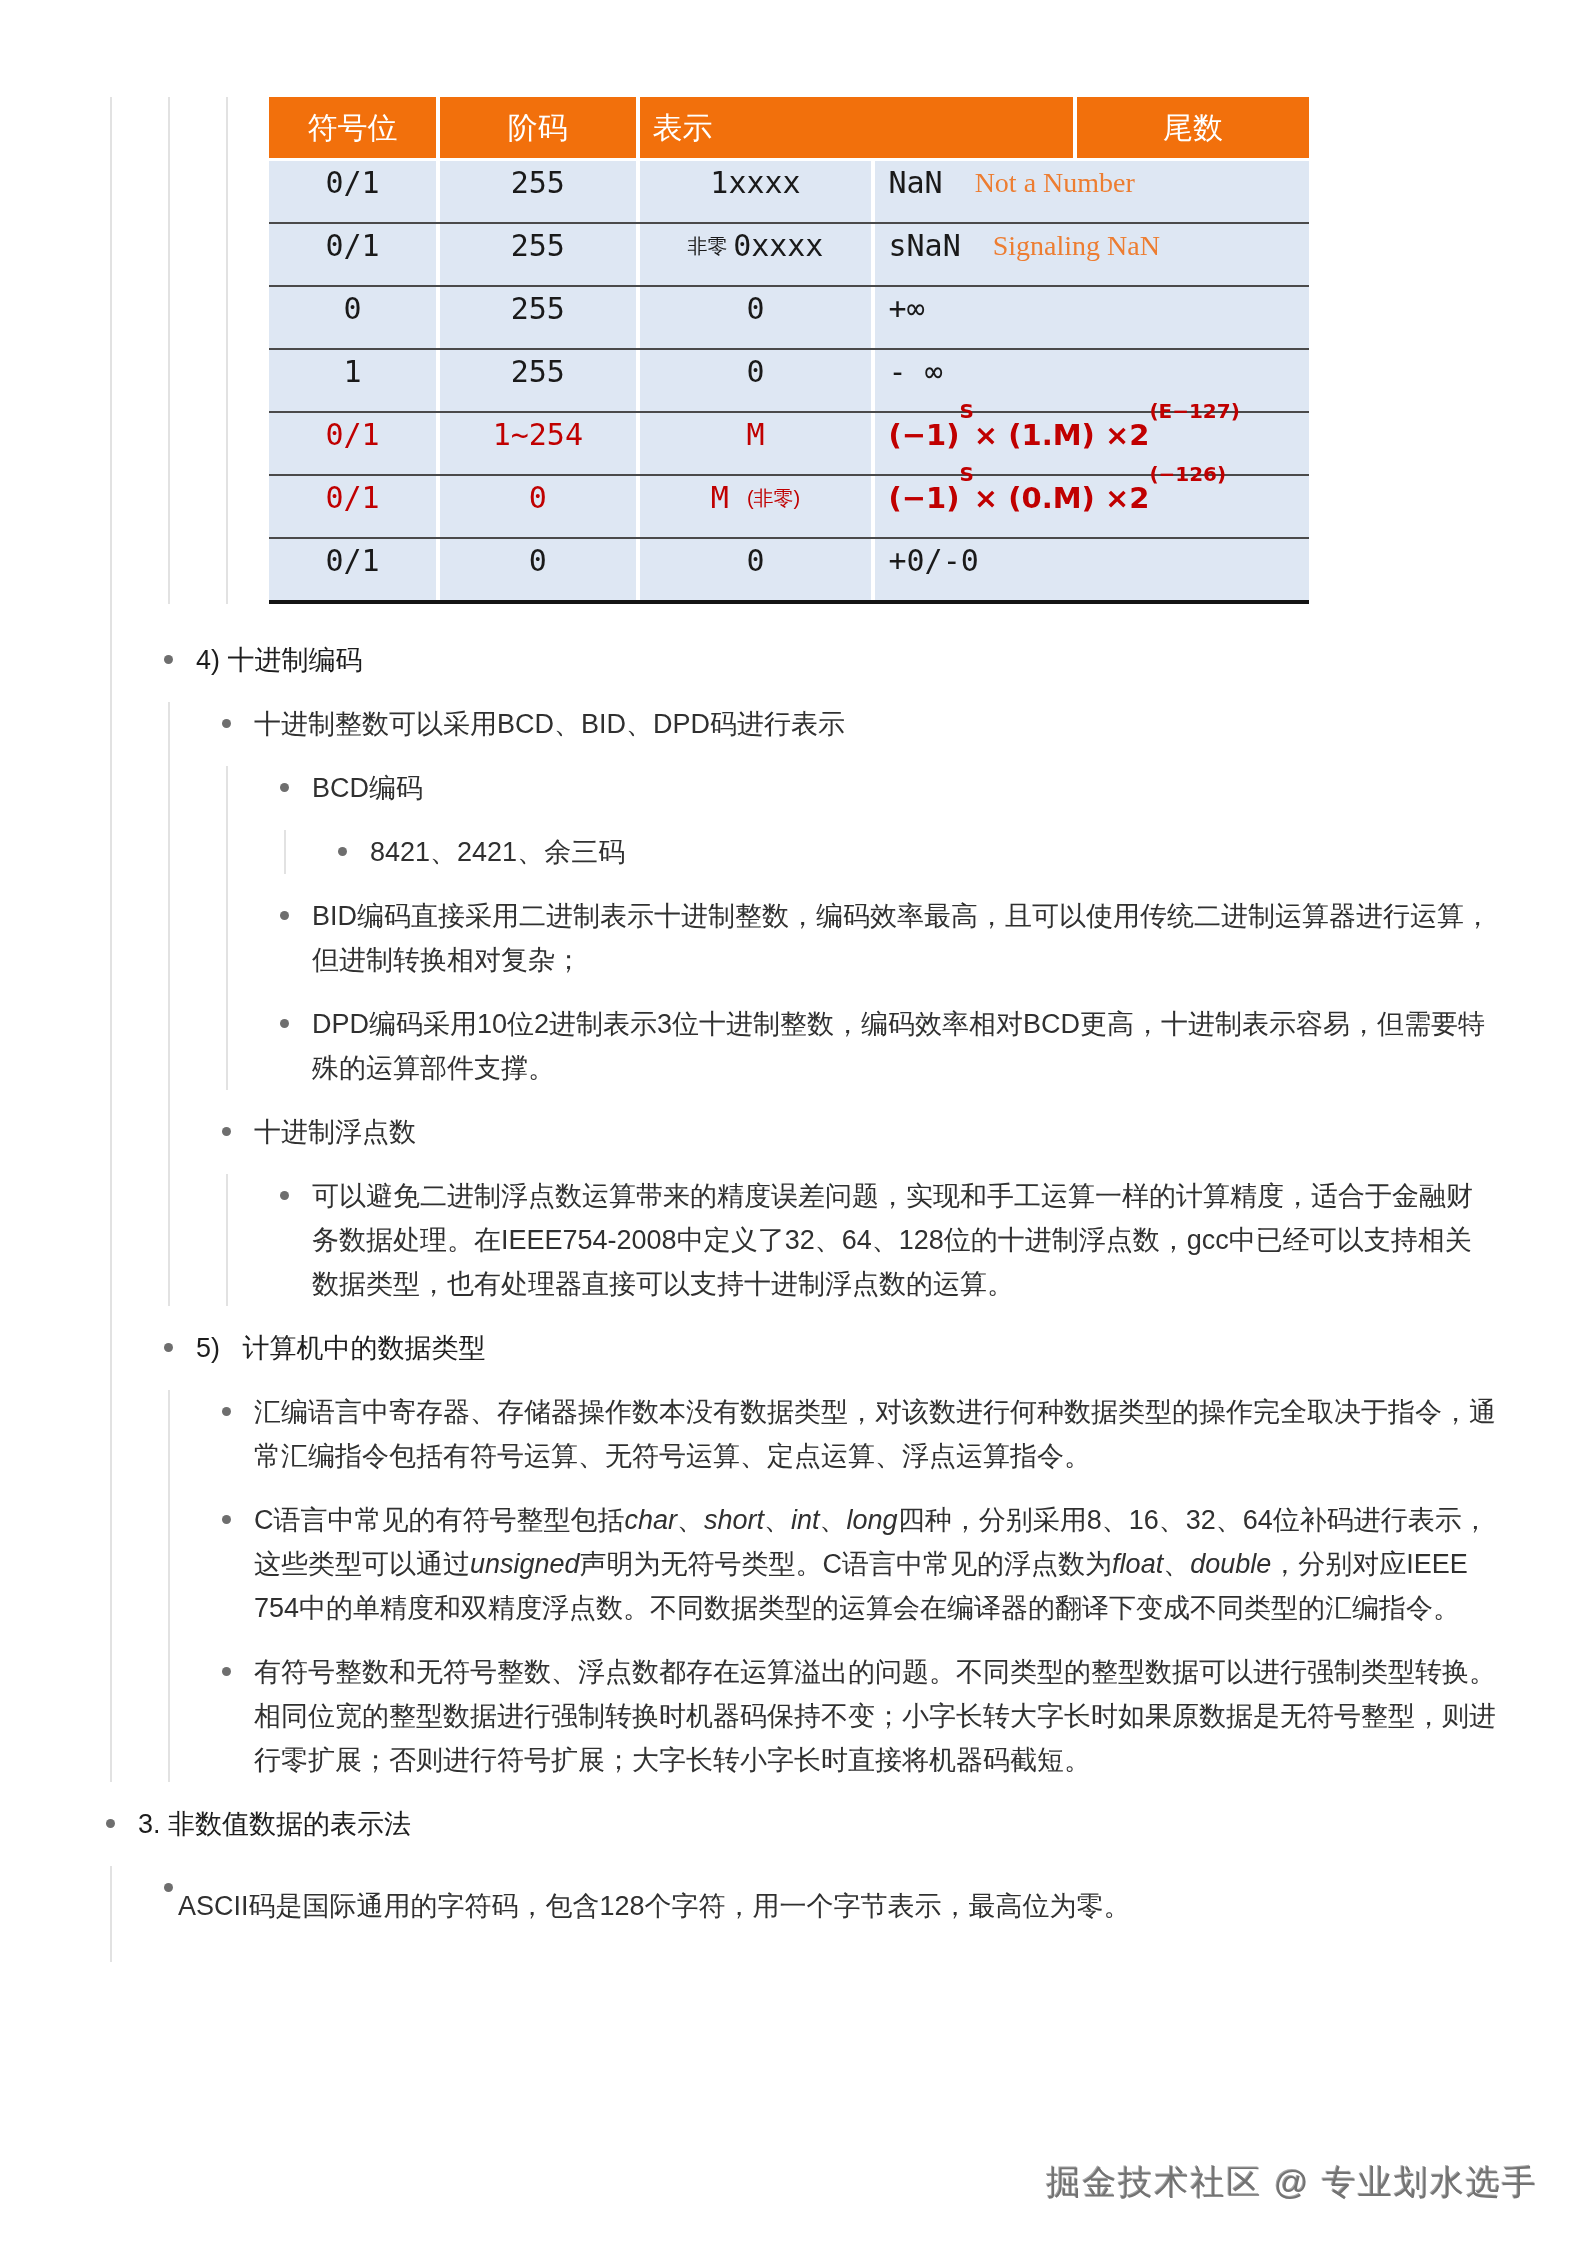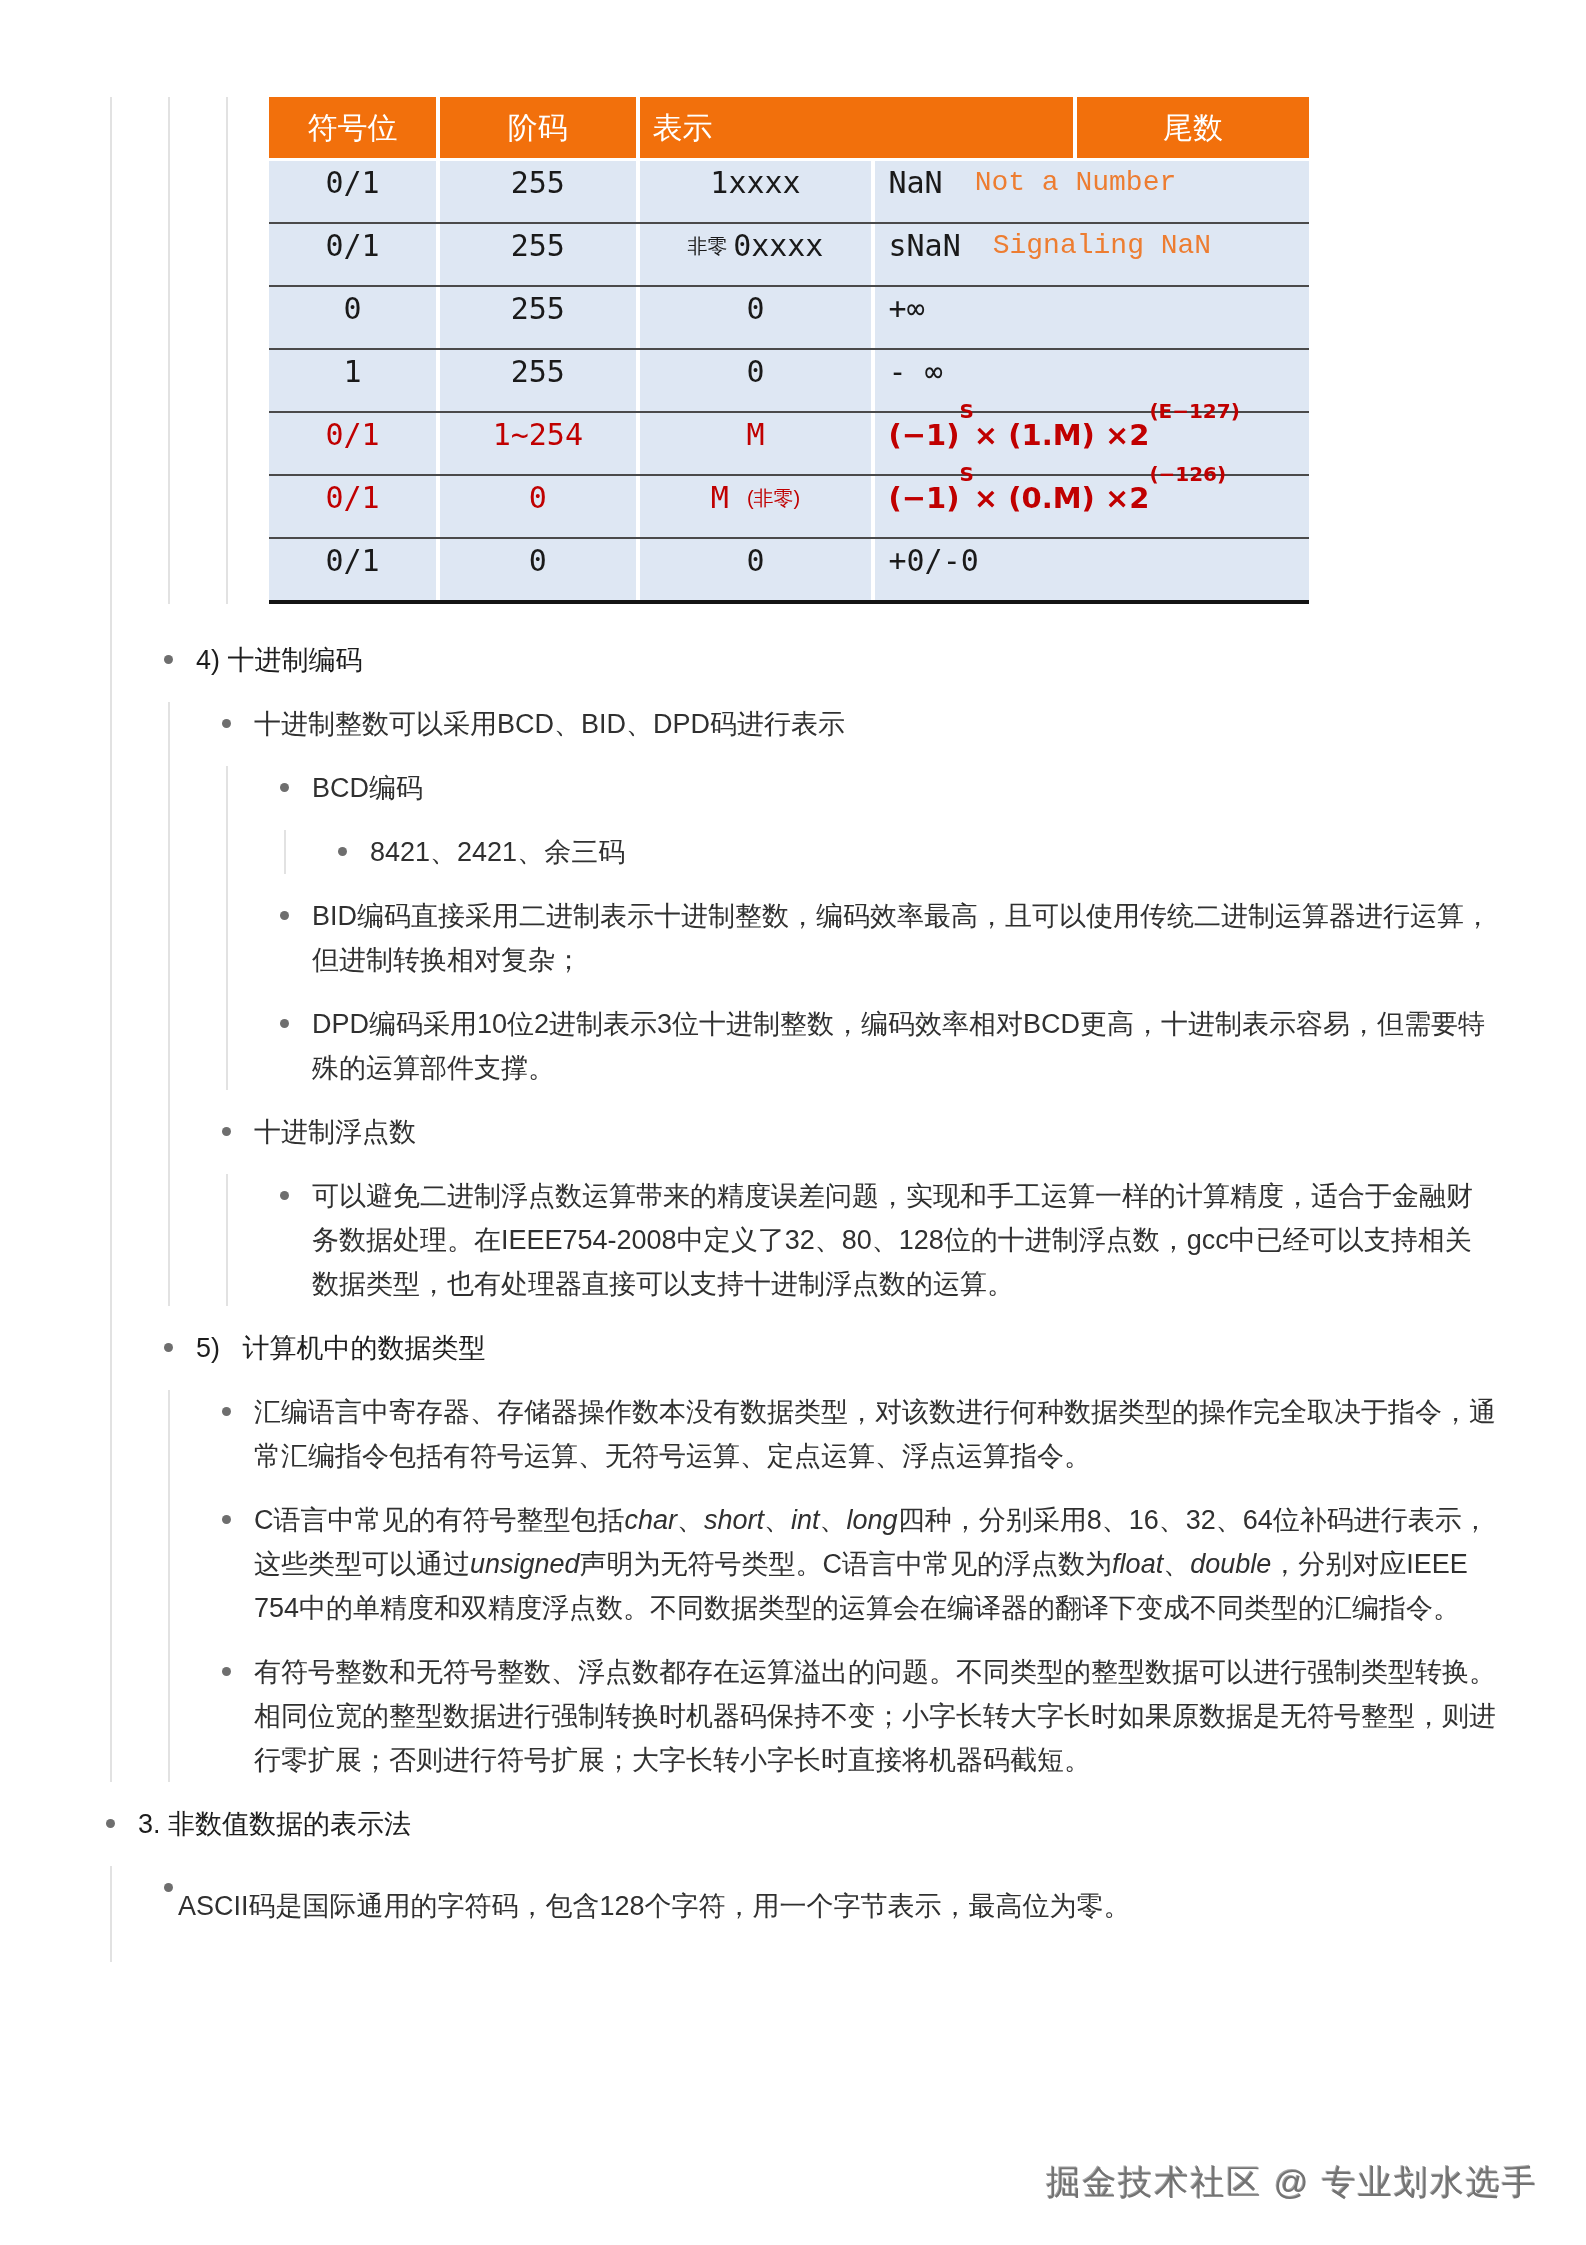--- a/index.html
+++ b/index.html
@@ -39,21 +39,21 @@
     font-size:30px; color:#1a1a1a; white-space:pre;
   }
   .c0 { width:170px; }
   .c1 { width:203px; border-left:4px solid #ffffff; }
   .c2 { width:240px; border-left:4px solid #ffffff; }
   .c3 { width:445px; border-left:4px solid #ffffff; justify-content:flex-start; padding-left:13px; }
   .red .td { color:#c00000; }
   .red .c3 { font-family:"DejaVu Sans","Liberation Sans",sans-serif; font-weight:700; font-size:29px; }
   .red .c3 sup { font-size:20px; font-weight:700; }
   .td sup { line-height:0; position:relative; top:-2px; }
-  .annot { color:#ed7d31; font-family:Liberation Mono, monospace; font-size:28px; margin-left:32px; font-weight:400; }
+  .annot { color:#ed7d31; font-family:Liberation Serif, serif; font-size:28px; margin-left:32px; font-weight:400; }
   .zh { font-family:"Liberation Sans","DejaVu Sans",sans-serif; font-size:20px; }
 
   
   .watermark {
     position:absolute; top:2160px; right:48px;
     font-size:34px; color:#737373; letter-spacing:2px;
     text-shadow:-1px -1px 0 #a8a8a8, 1px 1px 1px #ffffff;
     font-family:Liberation Sans, sans-serif;
   }
 </style>
@@ -157,21 +157,21 @@
           <div class="itext">DPD编码采用10位2进制表示3位十进制整数，编码效率相对BCD更高，十进制表示容易，但需要特殊的运算部件支撑。</div>
         </div>
       </div>
       <div class="item">
         <span class="dot"></span>
         <div class="itext">十进制浮点数</div>
       </div>
       <div class="kids">
         <div class="item">
           <span class="dot"></span>
-          <div class="itext">可以避免二进制浮点数运算带来的精度误差问题，实现和手工运算一样的计算精度，适合于金融财务数据处理。在IEEE754-2008中定义了32、80、128位的十进制浮点数，gcc中已经可以支持相关数据类型，也有处理器直接可以支持十进制浮点数的运算。</div>
+          <div class="itext">可以避免二进制浮点数运算带来的精度误差问题，实现和手工运算一样的计算精度，适合于金融财务数据处理。在IEEE754-2008中定义了32、64、128位的十进制浮点数，gcc中已经可以支持相关数据类型，也有处理器直接可以支持十进制浮点数的运算。</div>
         </div>
       </div>
     </div>
 
     <div class="item">
       <span class="dot"></span>
       <div class="itext b">5)&nbsp;&nbsp; 计算机中的数据类型</div>
     </div>
     <div class="kids">
       <div class="item">

